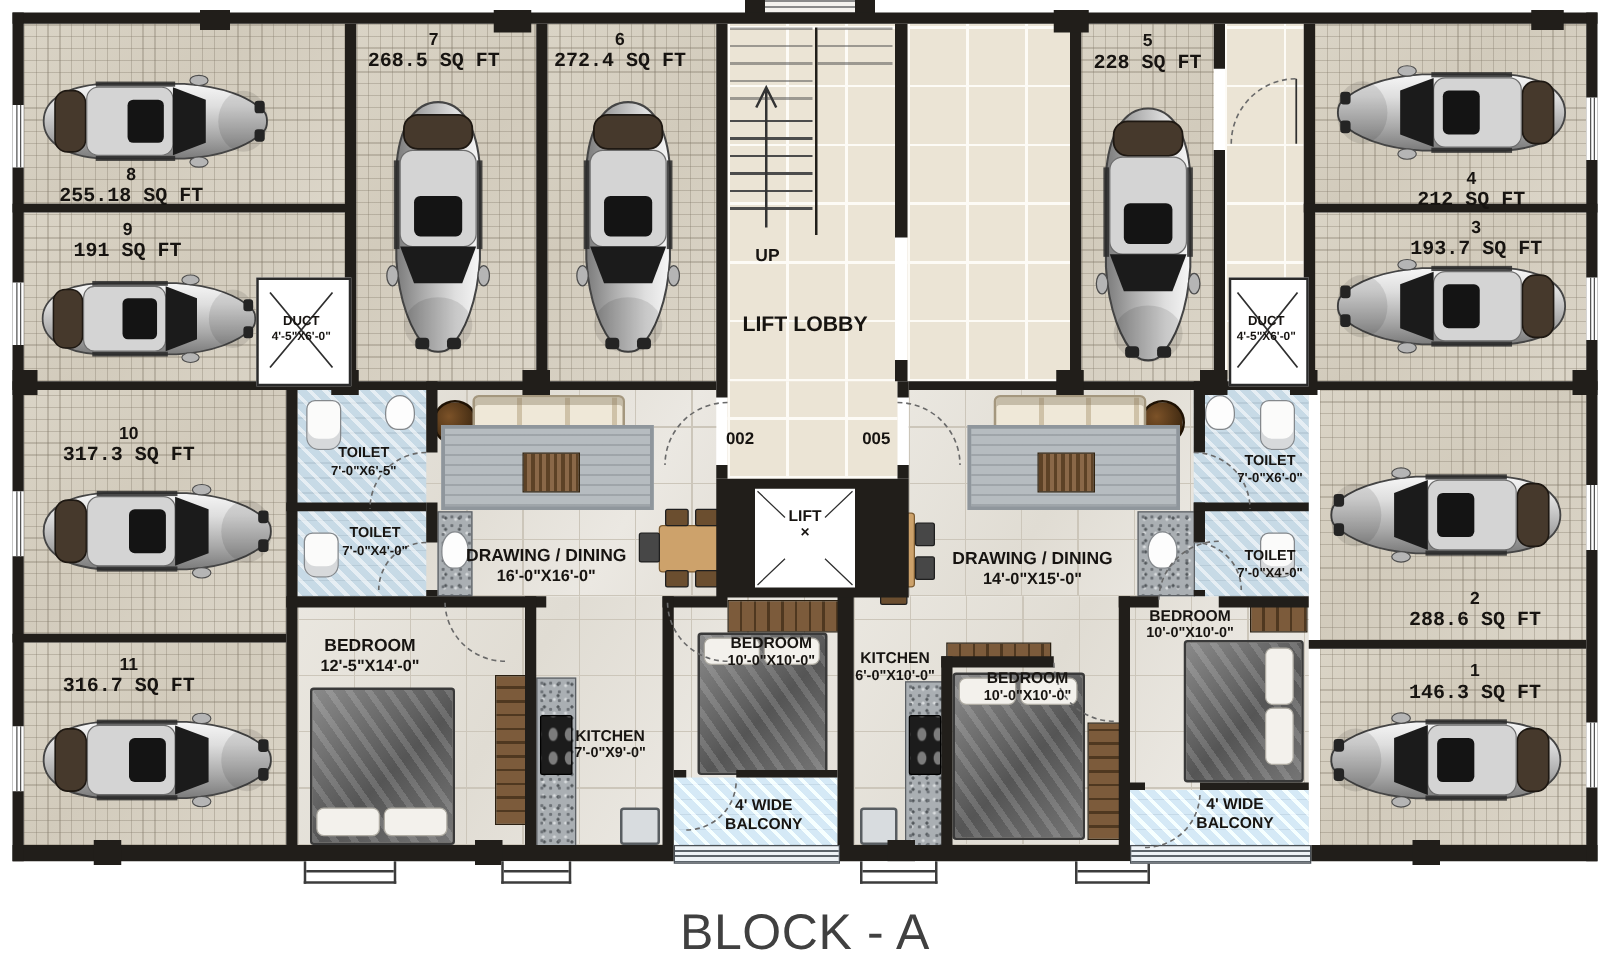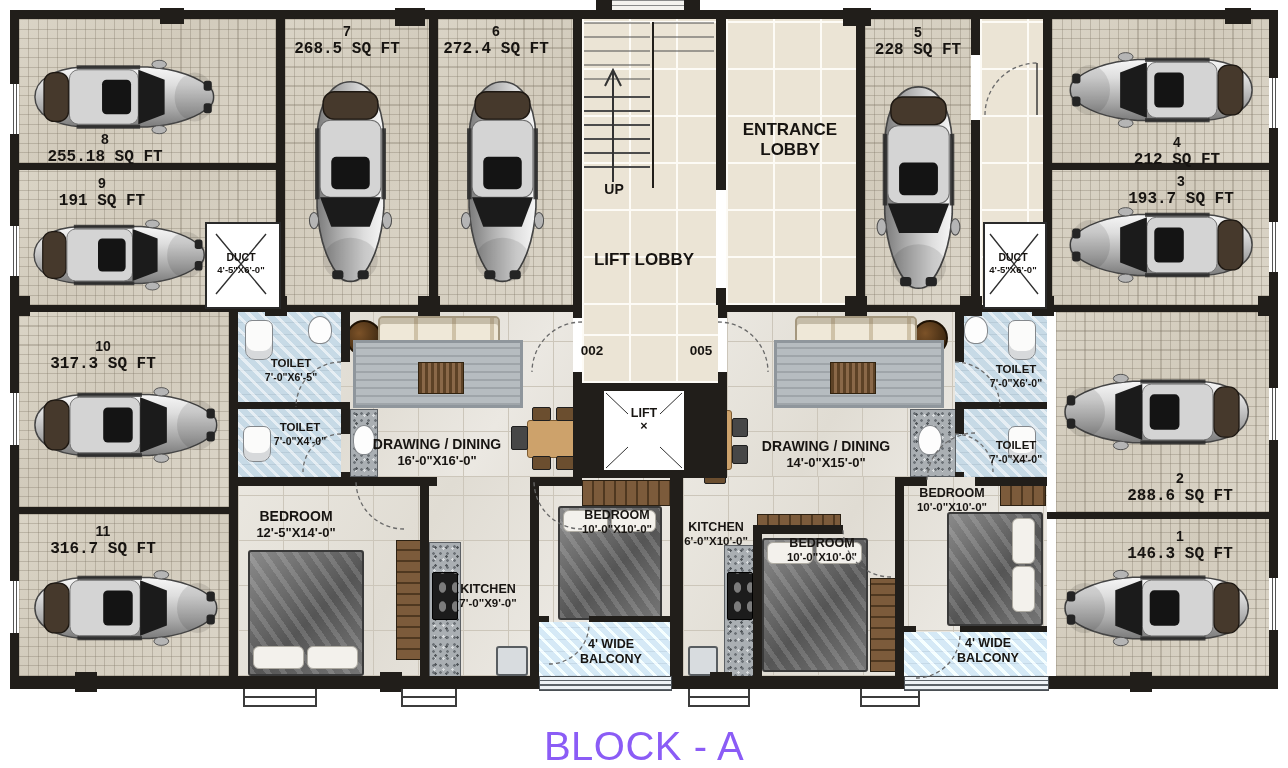--- a/index.html
+++ b/index.html
@@ -71,21 +71,21 @@
        font-weight:bold;line-height:1.2;white-space:nowrap;z-index:12;}
   .pk-n{font-size:14px;} .pk-a{font-size:16px;font-family:Liberation Mono, monospace;}
   .rl-n{font-size:14px;} .rl-d{font-size:13px;}
   .sm .rl-n{font-size:11.5px;} .sm .rl-d{font-size:10.5px;}
   .md .rl-n{font-size:12.5px;} .md .rl-d{font-size:11.5px;}
   .duct-lbl .rl-n{font-size:10.5px;} .duct-lbl .rl-d{font-size:9.5px;}
   .big{font-size:17px;white-space:normal;width:130px;}
   .one{font-size:17px;}
   .up-l{font-size:14px;} .flat{font-size:13.5px;} .lift-l{font-size:12.5px;line-height:1.05;}
   #title{position:absolute;left:0;right:0;top:724px;display:flex;justify-content:center;gap:83px;
-         font-size:40px;color:#8b5cf6;letter-spacing:.5px;font-weight:400;z-index:15;}
+         font-size:40px;color:#404040;letter-spacing:.5px;font-weight:400;z-index:15;}
   svg.car{position:absolute;z-index:6;}
   #anno{position:absolute;left:0;top:0;z-index:10;pointer-events:none;}
 </style>
 </head>
 <body>
 
 <div id="stage">
 
   <div class="park" style="left:19px;top:19px;width:257px;height:144px"></div>
   <div class="park" style="left:19px;top:170px;width:257px;height:135px"></div>
@@ -392,23 +392,22 @@
   </div>
   <div class="lbl" style="left:1180px;top:488px">
     <div class="pk-n">2</div>
     <div class="pk-a">288.6 SQ FT</div>
   </div>
   <div class="lbl" style="left:1180px;top:546px">
     <div class="pk-n">1</div>
     <div class="pk-a">146.3 SQ FT</div>
   </div>
 
-  <div class="lbl big" style="left:790px;top:140px">ENTRANCE LOBBY</div>
   <div class="lbl one" style="left:644px;top:260px">LIFT LOBBY</div>
-  <div class="lbl up-l" style="left:614px;top:189px">UP</div>
+  <div class="lbl up-l" style="left:614px;top:204px">UP</div>
   <div class="lbl lift-l" style="left:644px;top:420px">
     <div>LIFT</div>
     <div>×</div>
   </div>
   <div class="lbl flat" style="left:592px;top:351px">002</div>
   <div class="lbl flat" style="left:701px;top:351px">005</div>
 
   <div class="lbl duct-lbl" style="left:241px;top:263px">
     <div class="rl-n">DUCT</div>
     <div class="rl-d">4'-5"X6'-0"</div>

